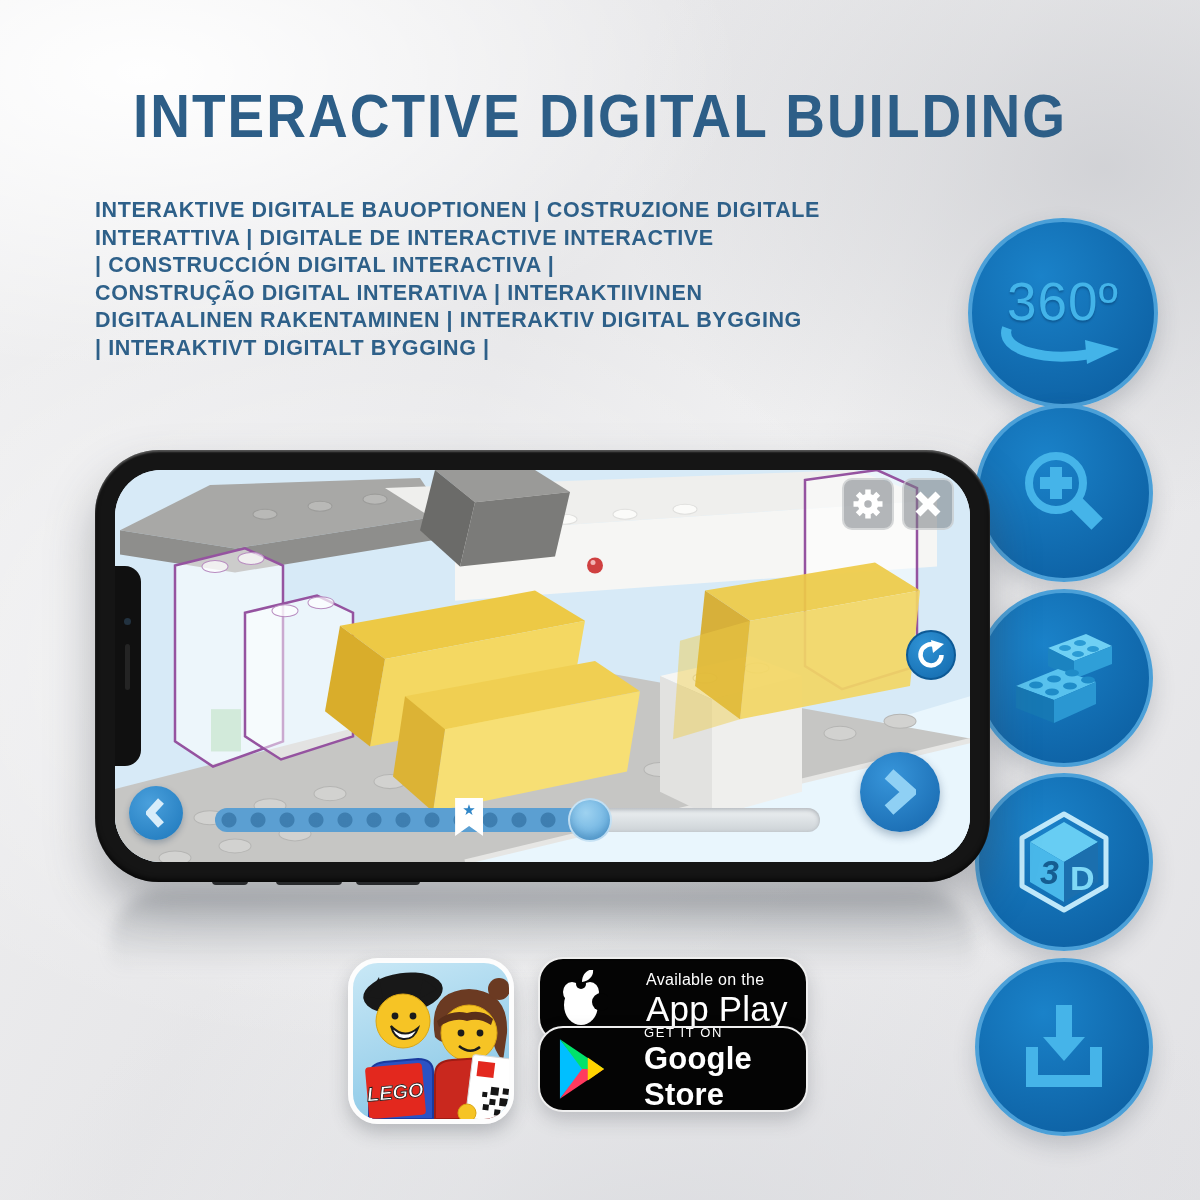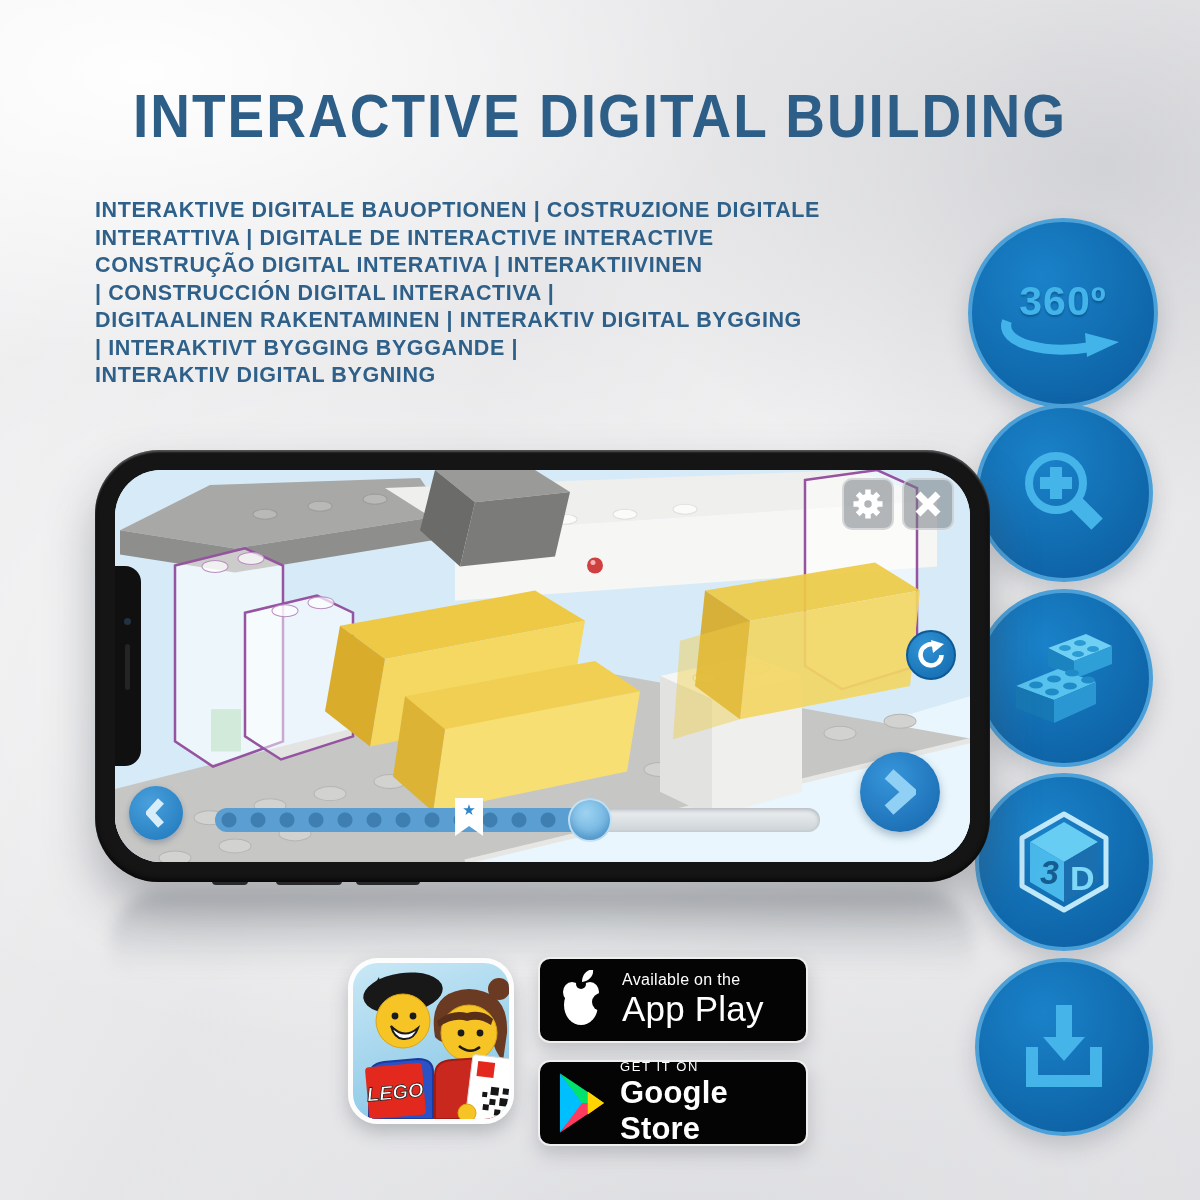--- a/index.html
+++ b/index.html
@@ -18,21 +18,21 @@
   
   .feat{position:absolute;border-radius:50%;border:4px solid #4ba0d8;
     background:radial-gradient(circle at 38% 30%, #1a82c9, #0e63a6 78%);
     box-shadow:0 10px 22px rgba(60,70,80,.22);display:flex;flex-direction:column;
     align-items:center;justify-content:center;}
   .feat-360{left:968px;top:218px;width:182px;height:182px;}
   .feat-zoom{left:975px;top:404px;width:170px;height:170px;}
   .feat-brick{left:975px;top:589px;width:170px;height:170px;}
   .feat-3d{left:975px;top:773px;width:170px;height:170px;}
   .feat-download{left:975px;top:958px;width:170px;height:170px;}
-  .f360-text{font-size:41px;font-weight:bold;color:#43b4e9;letter-spacing:1px;
+  .f360-text{font-size:53px;font-weight:normal;color:#43b4e9;letter-spacing:1px;
     text-shadow:0 2px 2px rgba(0,40,80,.35);margin-top:10px;}
   .f360-arrow{margin-top:-8px;}
   
   .side-btn{position:absolute;height:9px;background:#191919;border-radius:4px;z-index:1;}
   .sb1{left:212px;top:876px;width:36px;}
   .sb2{left:276px;top:876px;width:66px;}
   .sb3{left:356px;top:876px;width:64px;}
   .phone{position:absolute;left:95px;top:450px;width:895px;height:432px;background:#151515;
     border-radius:64px;z-index:2;
     box-shadow:inset 0 2px 2px rgba(255,255,255,.28),inset 0 -3px 5px rgba(0,0,0,.65),
@@ -76,46 +76,45 @@
     background:radial-gradient(circle at 40% 32%,#9ed2f0,#58a4da);
     border:2px solid rgba(255,255,255,.55);box-shadow:inset 0 -5px 7px rgba(20,80,130,.25);}
   .phone-reflection{position:absolute;left:110px;top:890px;width:865px;height:110px;
     border-radius:60px;background:linear-gradient(rgba(120,126,132,.35),rgba(120,126,132,0) 75%);
     filter:blur(7px);}
   
   .app-icon{position:absolute;left:348px;top:958px;width:166px;height:166px;border-radius:30px;
     overflow:hidden;border:5px solid #fdfdfd;box-sizing:border-box;cursor:pointer;
     box-shadow:0 8px 18px rgba(70,76,84,.3);background:linear-gradient(160deg,#c9e8f6,#7fc2e4);}
   .badge{position:absolute;left:538px;width:270px;height:86px;background:#040404;
-    border:2px solid #efefef;border-radius:12px;box-sizing:border-box;display:flex;
-    align-items:center;cursor:pointer;box-shadow:0 8px 18px rgba(70,76,84,.25);}
+    border:2px solid #efefef;border-radius:25px;box-sizing:border-box;display:flex;
+    align-items:center;cursor:pointer;box-shadow:0 8px 18px rgba(70,76,84,.25);gap:24px;}
   .badge-appstore{top:957px;}
-  .badge-gplay{top:1060px;}
+  .badge-gplay{top:1026px;}
   .badge svg{margin-left:18px;flex:0 0 auto;}
   .badge-text{margin-left:14px;color:#fff;}
   .badge-top-as{font-size:16px;letter-spacing:.3px;}
   .badge-main-as{font-size:35px;letter-spacing:.2px;margin-top:0px;}
   .badge-top-gp{font-size:13px;letter-spacing:1.6px;}
   .badge-main-gp{font-size:31px;font-weight:bold;letter-spacing:.2px;margin-top:1px;}
 </style>
 </head>
 <body>
 
 <div class="stage">
 
   <h1 class="title">INTERACTIVE DIGITAL BUILDING</h1>
 
   <div class="subtitle">
     <div class="sub-line">INTERAKTIVE DIGITALE BAUOPTIONEN | COSTRUZIONE DIGITALE</div>
     <div class="sub-line">INTERATTIVA | DIGITALE DE INTERACTIVE INTERACTIVE</div>
+    <div class="sub-line">| CONSTRUCCIÓN DIGITAL INTERACTIVA |</div>
     <div class="sub-line">CONSTRUÇÃO DIGITAL INTERATIVA | INTERAKTIIVINEN</div>
-    <div class="sub-line">| CONSTRUCCIÓN DIGITAL INTERACTIVA |</div>
     <div class="sub-line">DIGITAALINEN RAKENTAMINEN | INTERAKTIV DIGITAL BYGGING</div>
-    <div class="sub-line">| INTERAKTIVT BYGGING BYGGANDE |</div>
-    <div class="sub-line">INTERAKTIV DIGITAL BYGNING</div>
+    <div class="sub-line">| INTERAKTIVT DIGITALT BYGGING |</div>
   </div>
 
   <div class="feat feat-360">
     <div class="f360-text">360º</div>
     <svg class="f360-arrow" width="132" height="42" viewBox="0 0 132 42">
       <path d="M10 4 C 2 26, 48 38, 94 30" stroke="#43b4e9" stroke-width="10" fill="none"></path>
       <polygon points="88,16 122,25 90,40" fill="#43b4e9"></polygon>
     </svg>
   </div>
 

